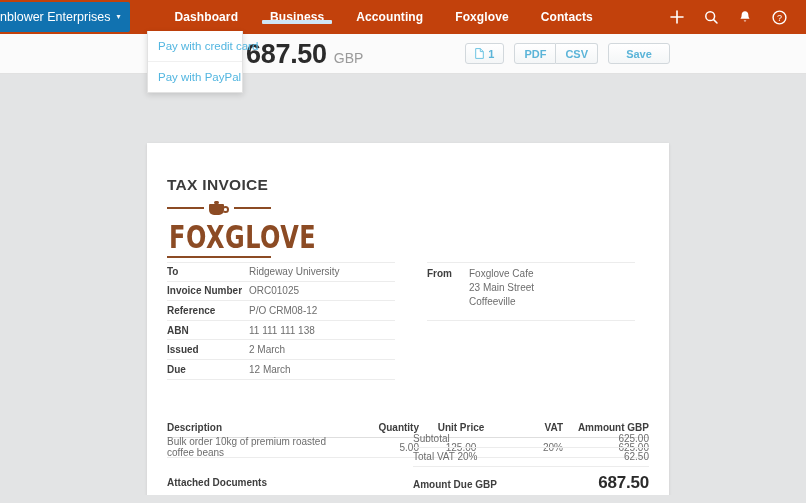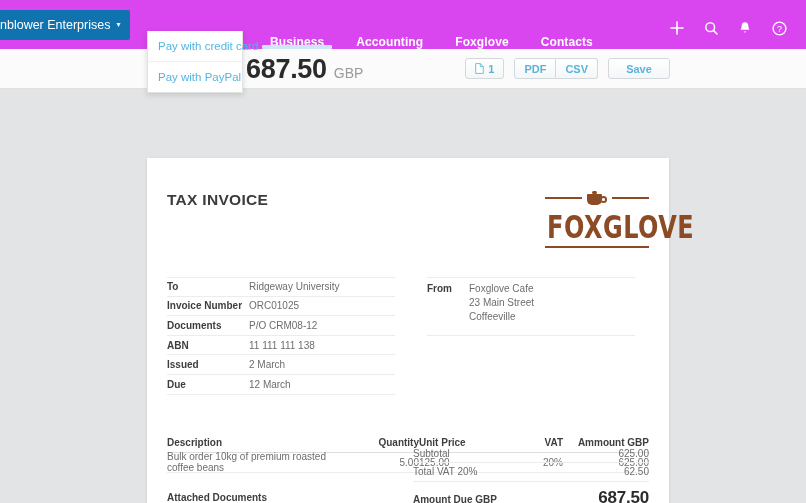--- a/index.html
+++ b/index.html
@@ -9,24 +9,24 @@
     height: 503px;
     overflow: hidden;
     background: #e3e4e5;
     font-family: "Liberation Sans", sans-serif;
     -webkit-font-smoothing: antialiased;
   }
 
   
   .navbar {
     position: relative;
-    height: 49px;
-    background: #d946ef;
-    display: flex;
-    align-items: flex-end;
+    height: 34px;
+    background: #c2410c;
+    display: flex;
+    align-items: center;
     z-index: 40;
   }
   .company-chip {
     display: flex;
     align-items: center;
     background: #1172b0;
     padding: 0 10px 0 6px;
     height: 30px;
     align-self: center;
     margin-left: -6px;
@@ -210,20 +210,21 @@
     padding: 0 20px;
   }
 
   
   .doc-head {
     display: flex;
     justify-content: space-between;
     align-items: flex-start;
     padding-top: 33px;
     height: 115px;
+    flex-direction: column;
   }
   .doc-title {
     font-size: 15.5px;
     font-weight: bold;
     color: #3b3b3b;
     letter-spacing: .3px;
   }
   .logo { width: 104px; padding-top: 0px; }
   .logo-rule {
     display: flex;
@@ -317,21 +318,21 @@
     border-bottom: 1px solid #ececec;
   }
   .item-head {
     font-weight: bold;
     color: #3e3e3e;
     border-bottom: 1px solid #dedede;
   }
   .item-row { color: #6d6d6d; }
   .c-desc  { flex: 1; }
   .c-qty   { width: 78px; text-align: right; }
-  .c-price { width: 84px; text-align: left; }
+  .c-price { width: 84px; text-align: center; }
   .c-vat   { width: 60px; text-align: right; }
   .c-amt   { width: 86px; text-align: right; }
 
   
   .lower {
     display: flex;
     justify-content: space-between;
     margin-top: 19px;
   }
   .attached { width: 228px; }
@@ -489,21 +490,21 @@
       <div class="meta-table">
         <div class="meta-row">
           <span class="meta-key">To</span>
           <span class="meta-val">Ridgeway University</span>
         </div>
         <div class="meta-row">
           <span class="meta-key">Invoice Number</span>
           <span class="meta-val">ORC01025</span>
         </div>
         <div class="meta-row">
-          <span class="meta-key">Documents</span>
+          <span class="meta-key">Reference</span>
           <span class="meta-val">P/O CRM08-12</span>
         </div>
         <div class="meta-row">
           <span class="meta-key">ABN</span>
           <span class="meta-val">11 111 111 138</span>
         </div>
         <div class="meta-row">
           <span class="meta-key">Issued</span>
           <span class="meta-val">2 March</span>
         </div>

